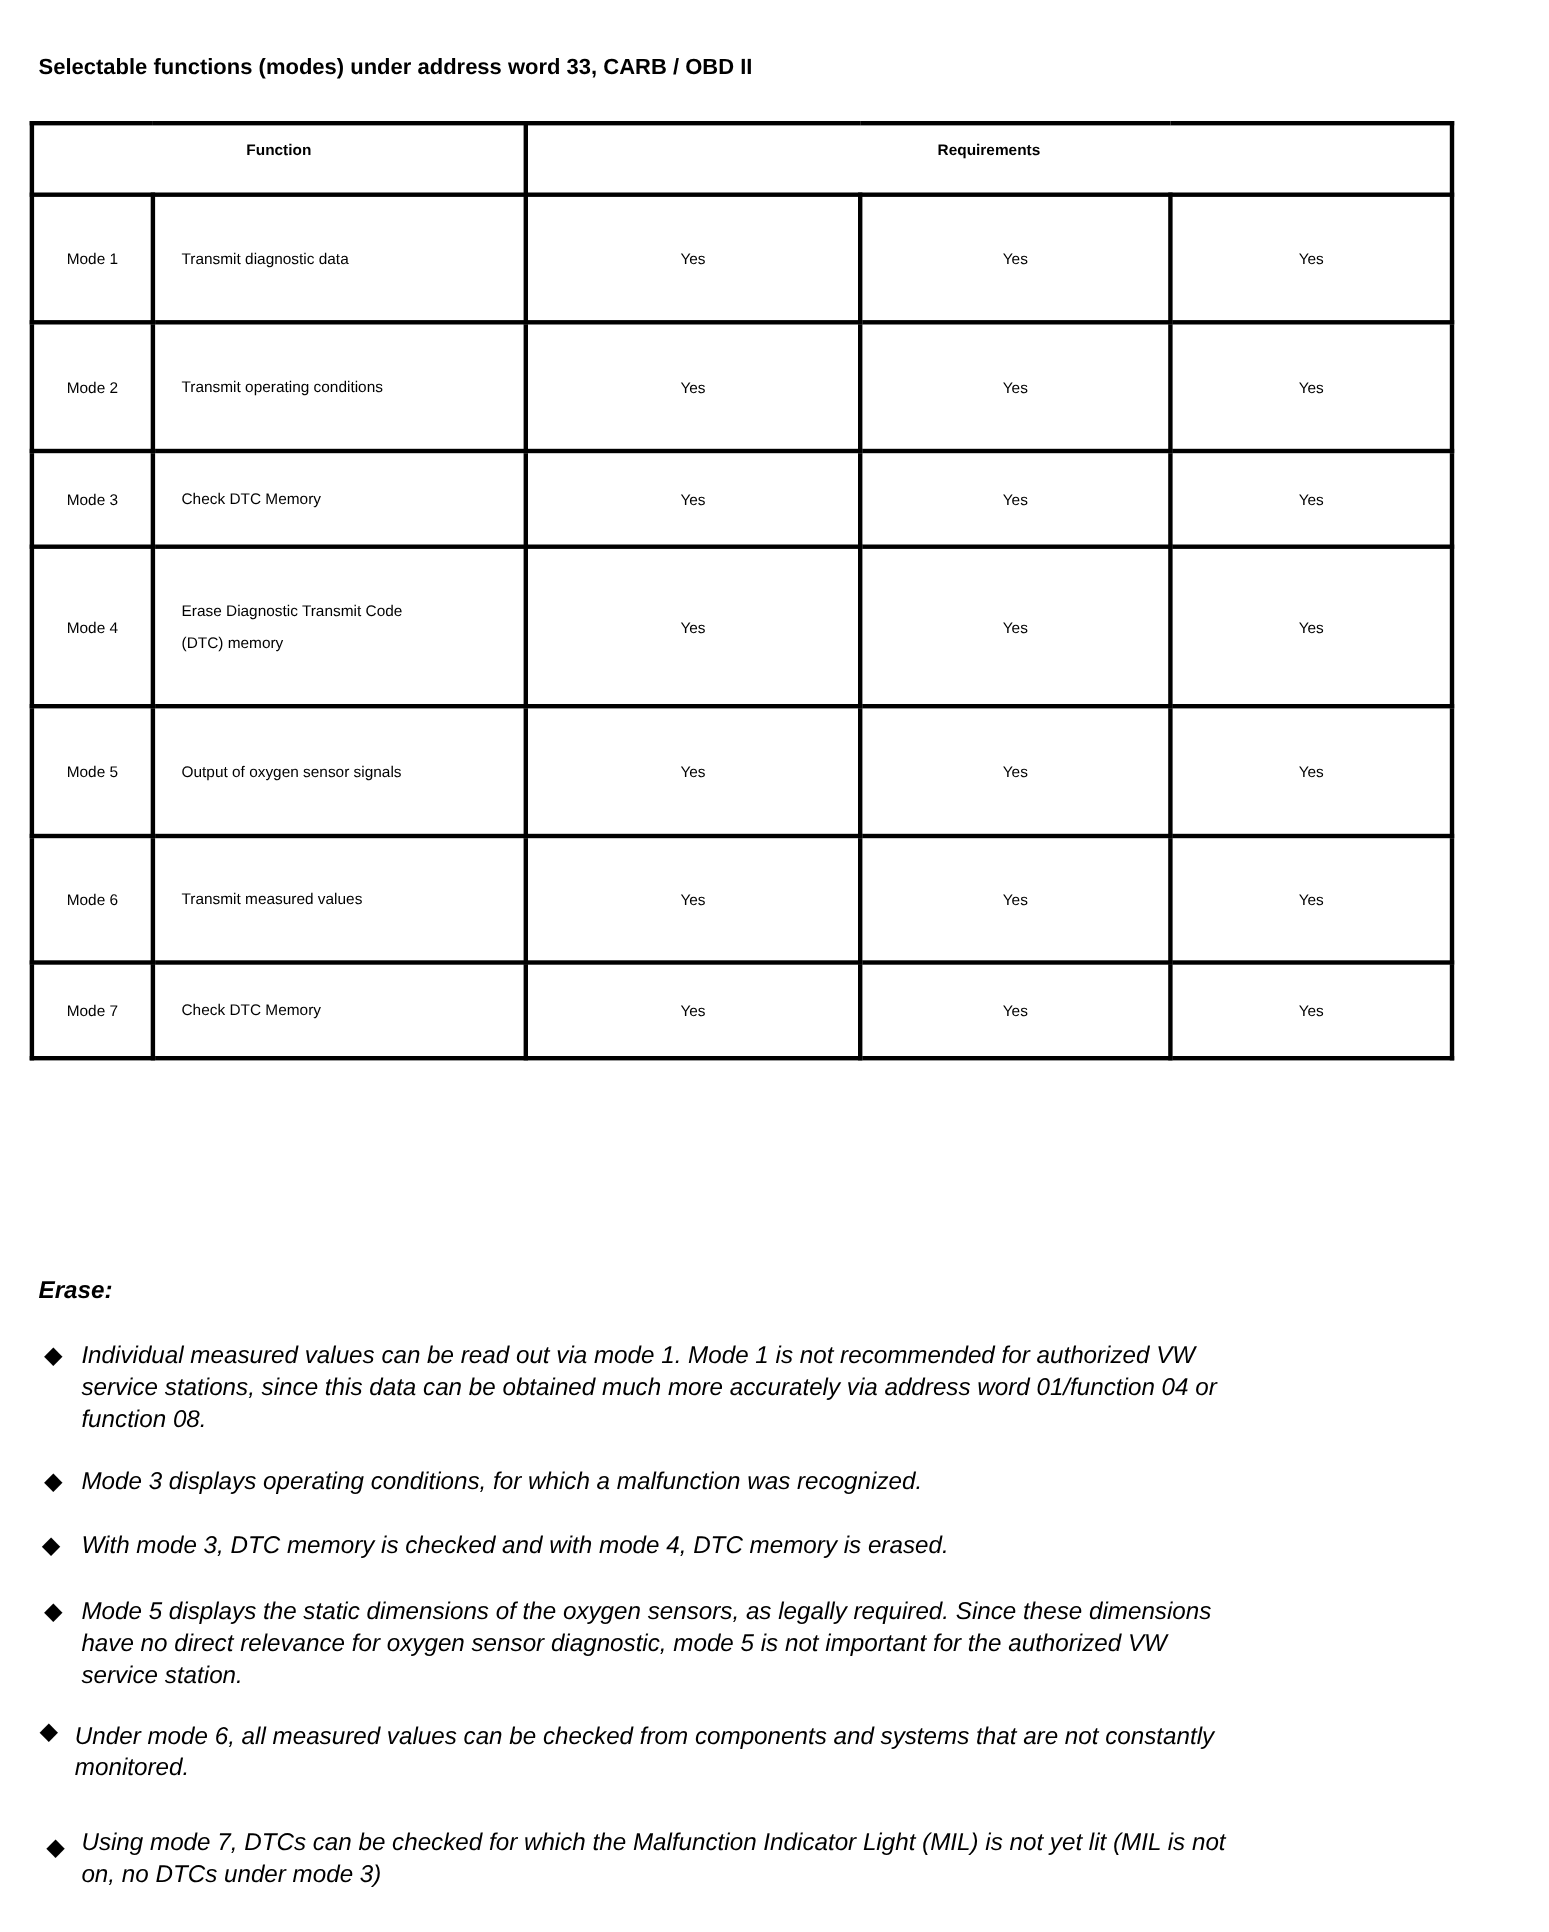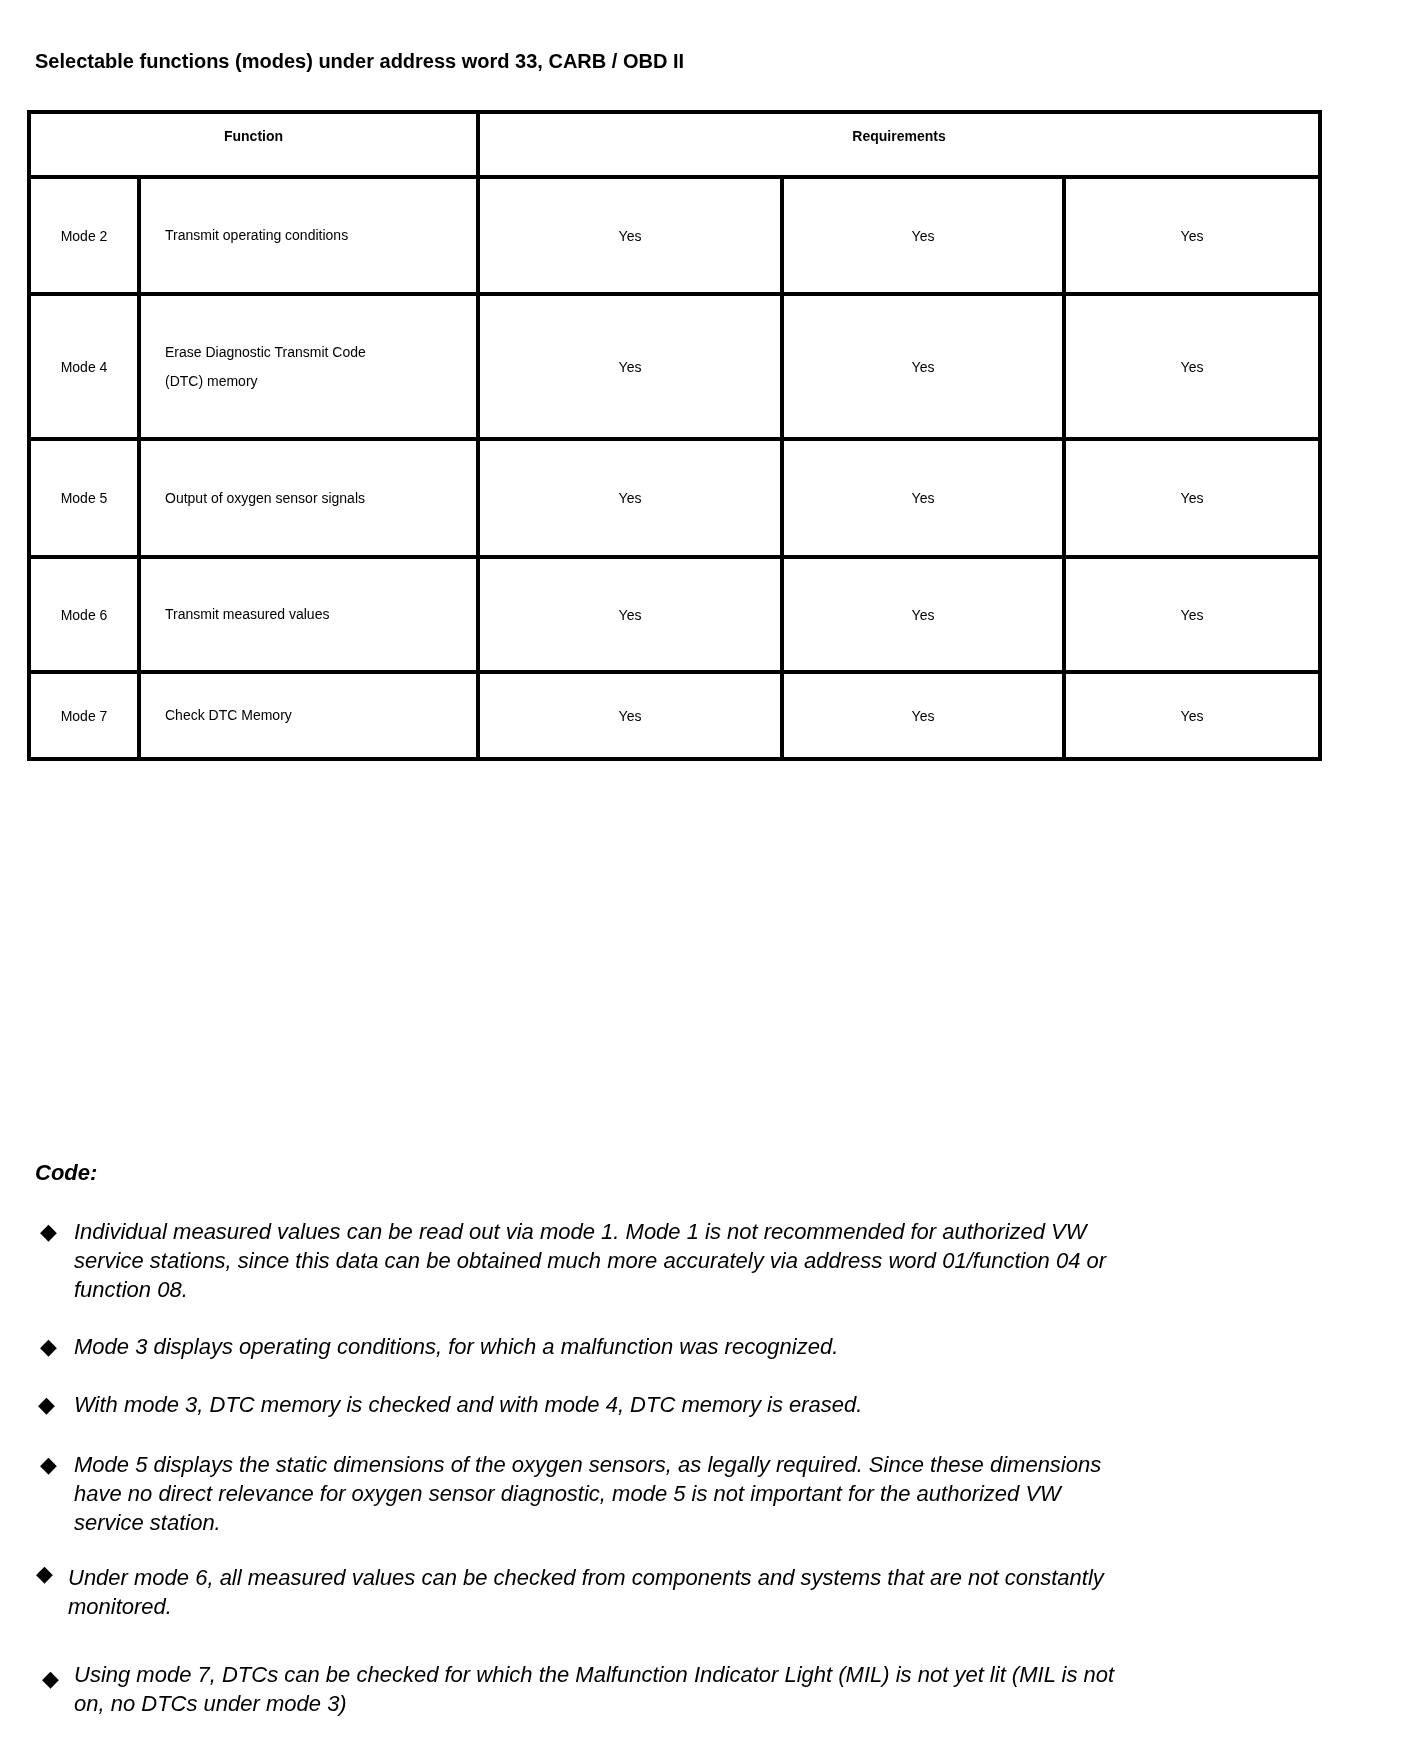--- a/index.html
+++ b/index.html
@@ -29,23 +29,37 @@
       <col style="width:339px">
       <col style="width:304px">
       <col style="width:282px">
       <col style="width:256px">
   </colgroup>
   <tbody>
       <tr style="height:65px">
     <td colspan="2" class="hdr hdr-top">Function</td>
     <td colspan="3" class="hdr hdr-top">Requirements</td>
   </tr>
+  <tr style="height:116px">
+    <td class="mode">Mode 1</td>
+    <td class="func" style="padding-right:90px;">Transmit diagnostic data</td>
+    <td class="yes">Yes</td>
+    <td class="yes">Yes</td>
+    <td class="yes">Yes</td>
+  </tr>
   <tr style="height:117px">
     <td class="mode">Mode 2</td>
     <td class="func" style="padding-right:90px;">Transmit operating conditions</td>
+    <td class="yes">Yes</td>
+    <td class="yes">Yes</td>
+    <td class="yes">Yes</td>
+  </tr>
+  <tr style="height:87px">
+    <td class="mode">Mode 3</td>
+    <td class="func">Check DTC Memory</td>
     <td class="yes">Yes</td>
     <td class="yes">Yes</td>
     <td class="yes">Yes</td>
   </tr>
   <tr style="height:145px">
     <td class="mode">Mode 4</td>
     <td class="func" style="padding-right:80px;">Erase Diagnostic Transmit Code (DTC) memory</td>
     <td class="yes">Yes</td>
     <td class="yes">Yes</td>
     <td class="yes">Yes</td>
@@ -67,21 +81,21 @@
   <tr style="height:87px">
     <td class="mode">Mode 7</td>
     <td class="func">Check DTC Memory</td>
     <td class="yes">Yes</td>
     <td class="yes">Yes</td>
     <td class="yes">Yes</td>
   </tr>
 </tbody>
   </table>
 
-<div class="notes-title">Code:</div>
+<div class="notes-title">Erase:</div>
 
 <div class="note" style="top:1217px">
   <span class="bullet" style="left:40px;top:0">◆</span>
   <span class="text">Individual measured values can be read out via mode 1. Mode 1 is not recommended for authorized VW service stations, since this data can be obtained much more accurately via address word 01/function 04 or function 08.</span>
 </div>
 <div class="note" style="top:1332px">
   <span class="bullet" style="left:40px;top:0">◆</span>
   <span class="text">Mode 3 displays operating conditions, for which a malfunction was recognized.</span>
 </div>
 <div class="note" style="top:1390px">

